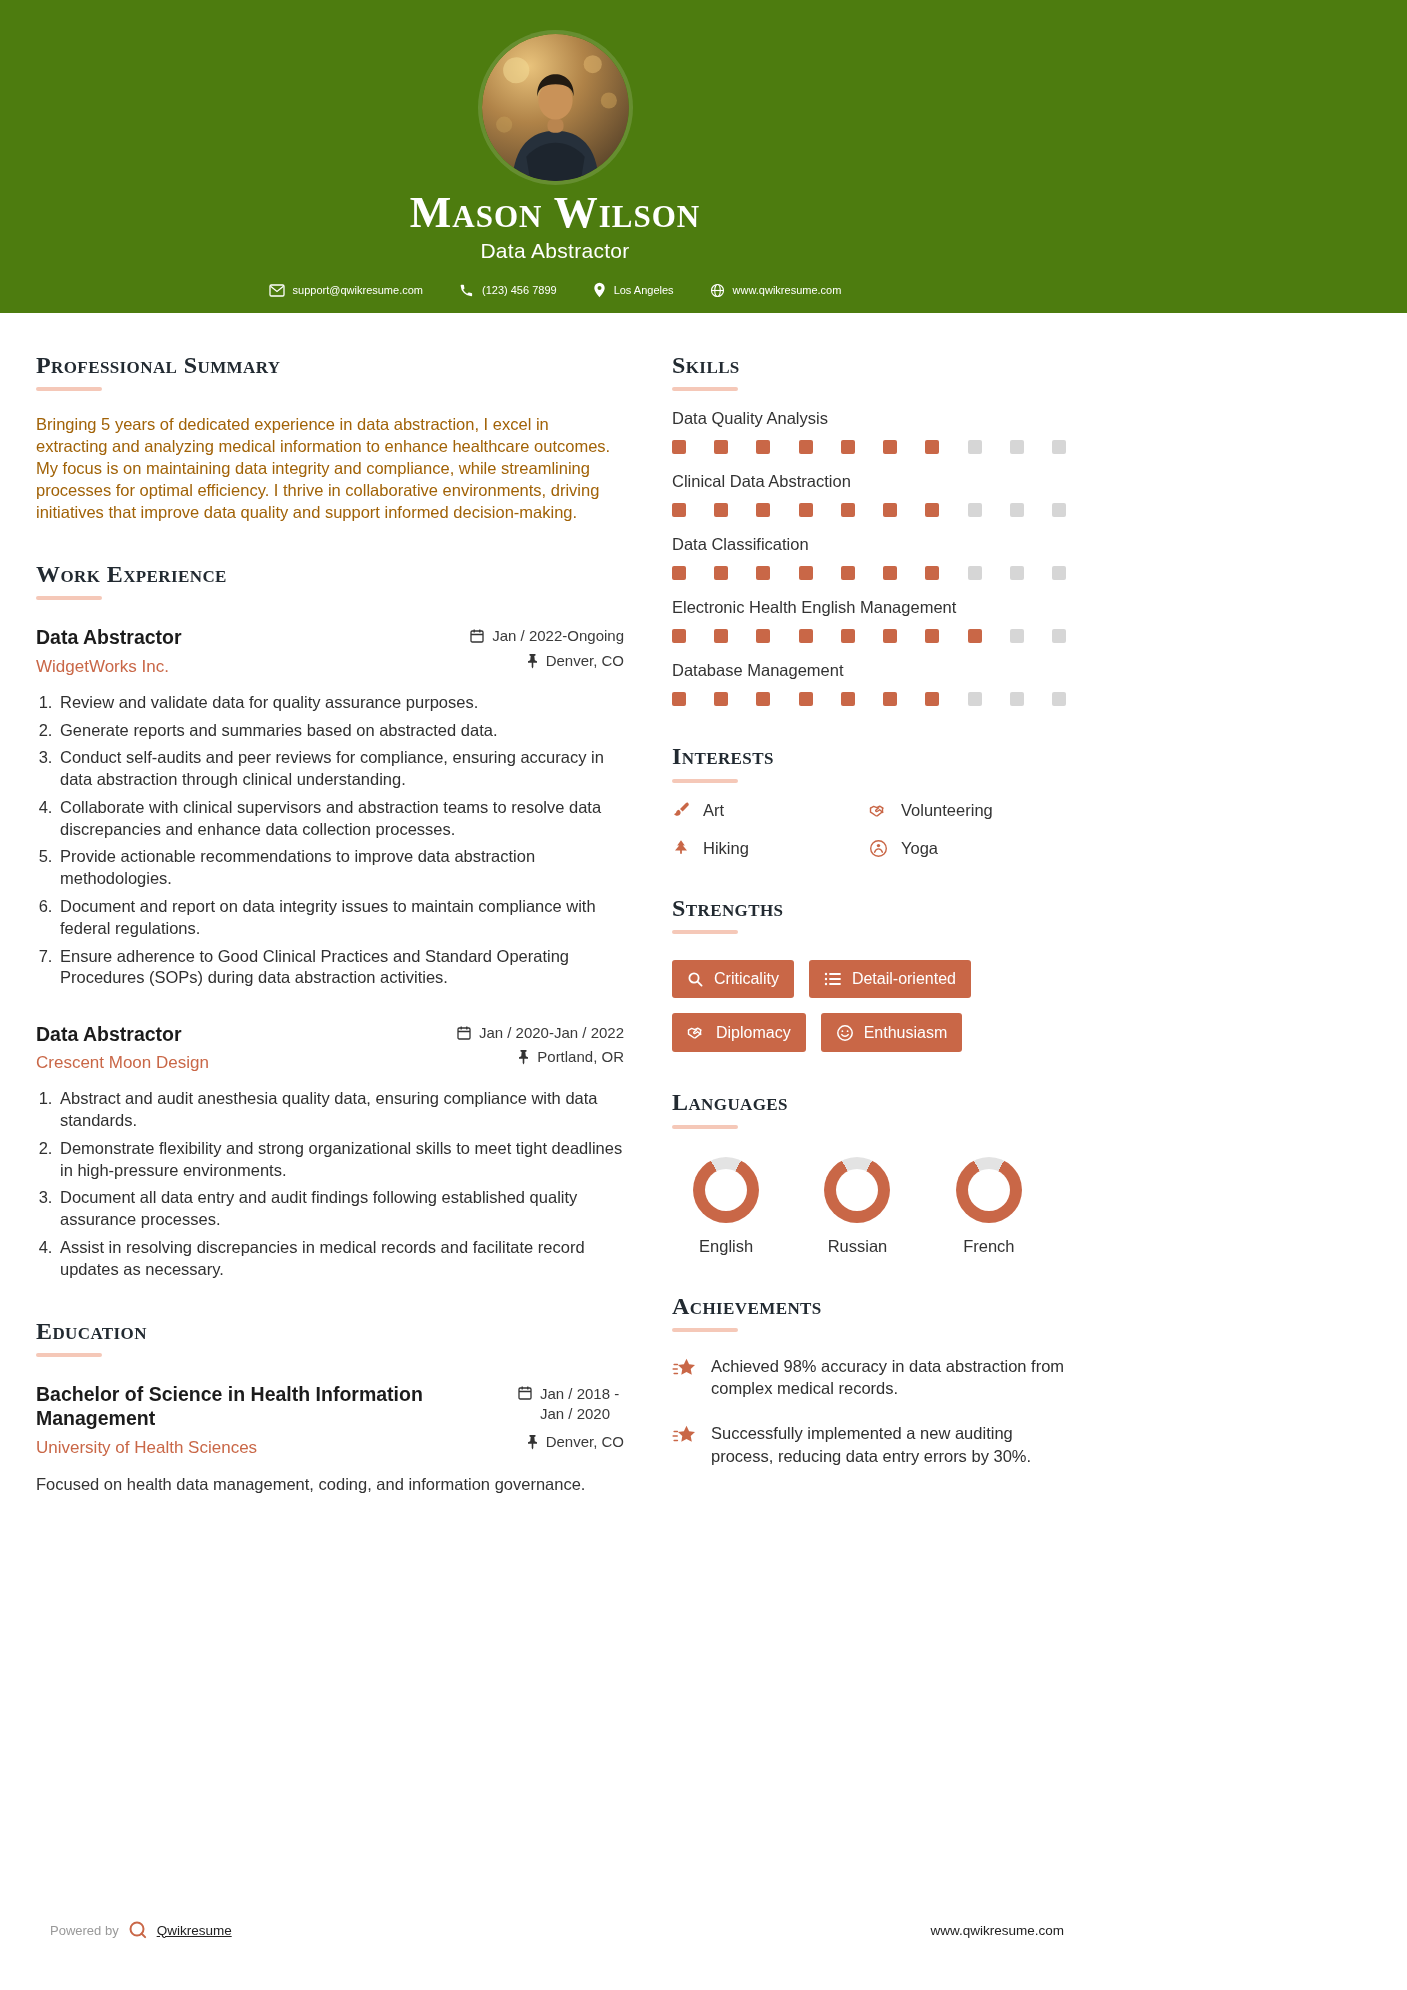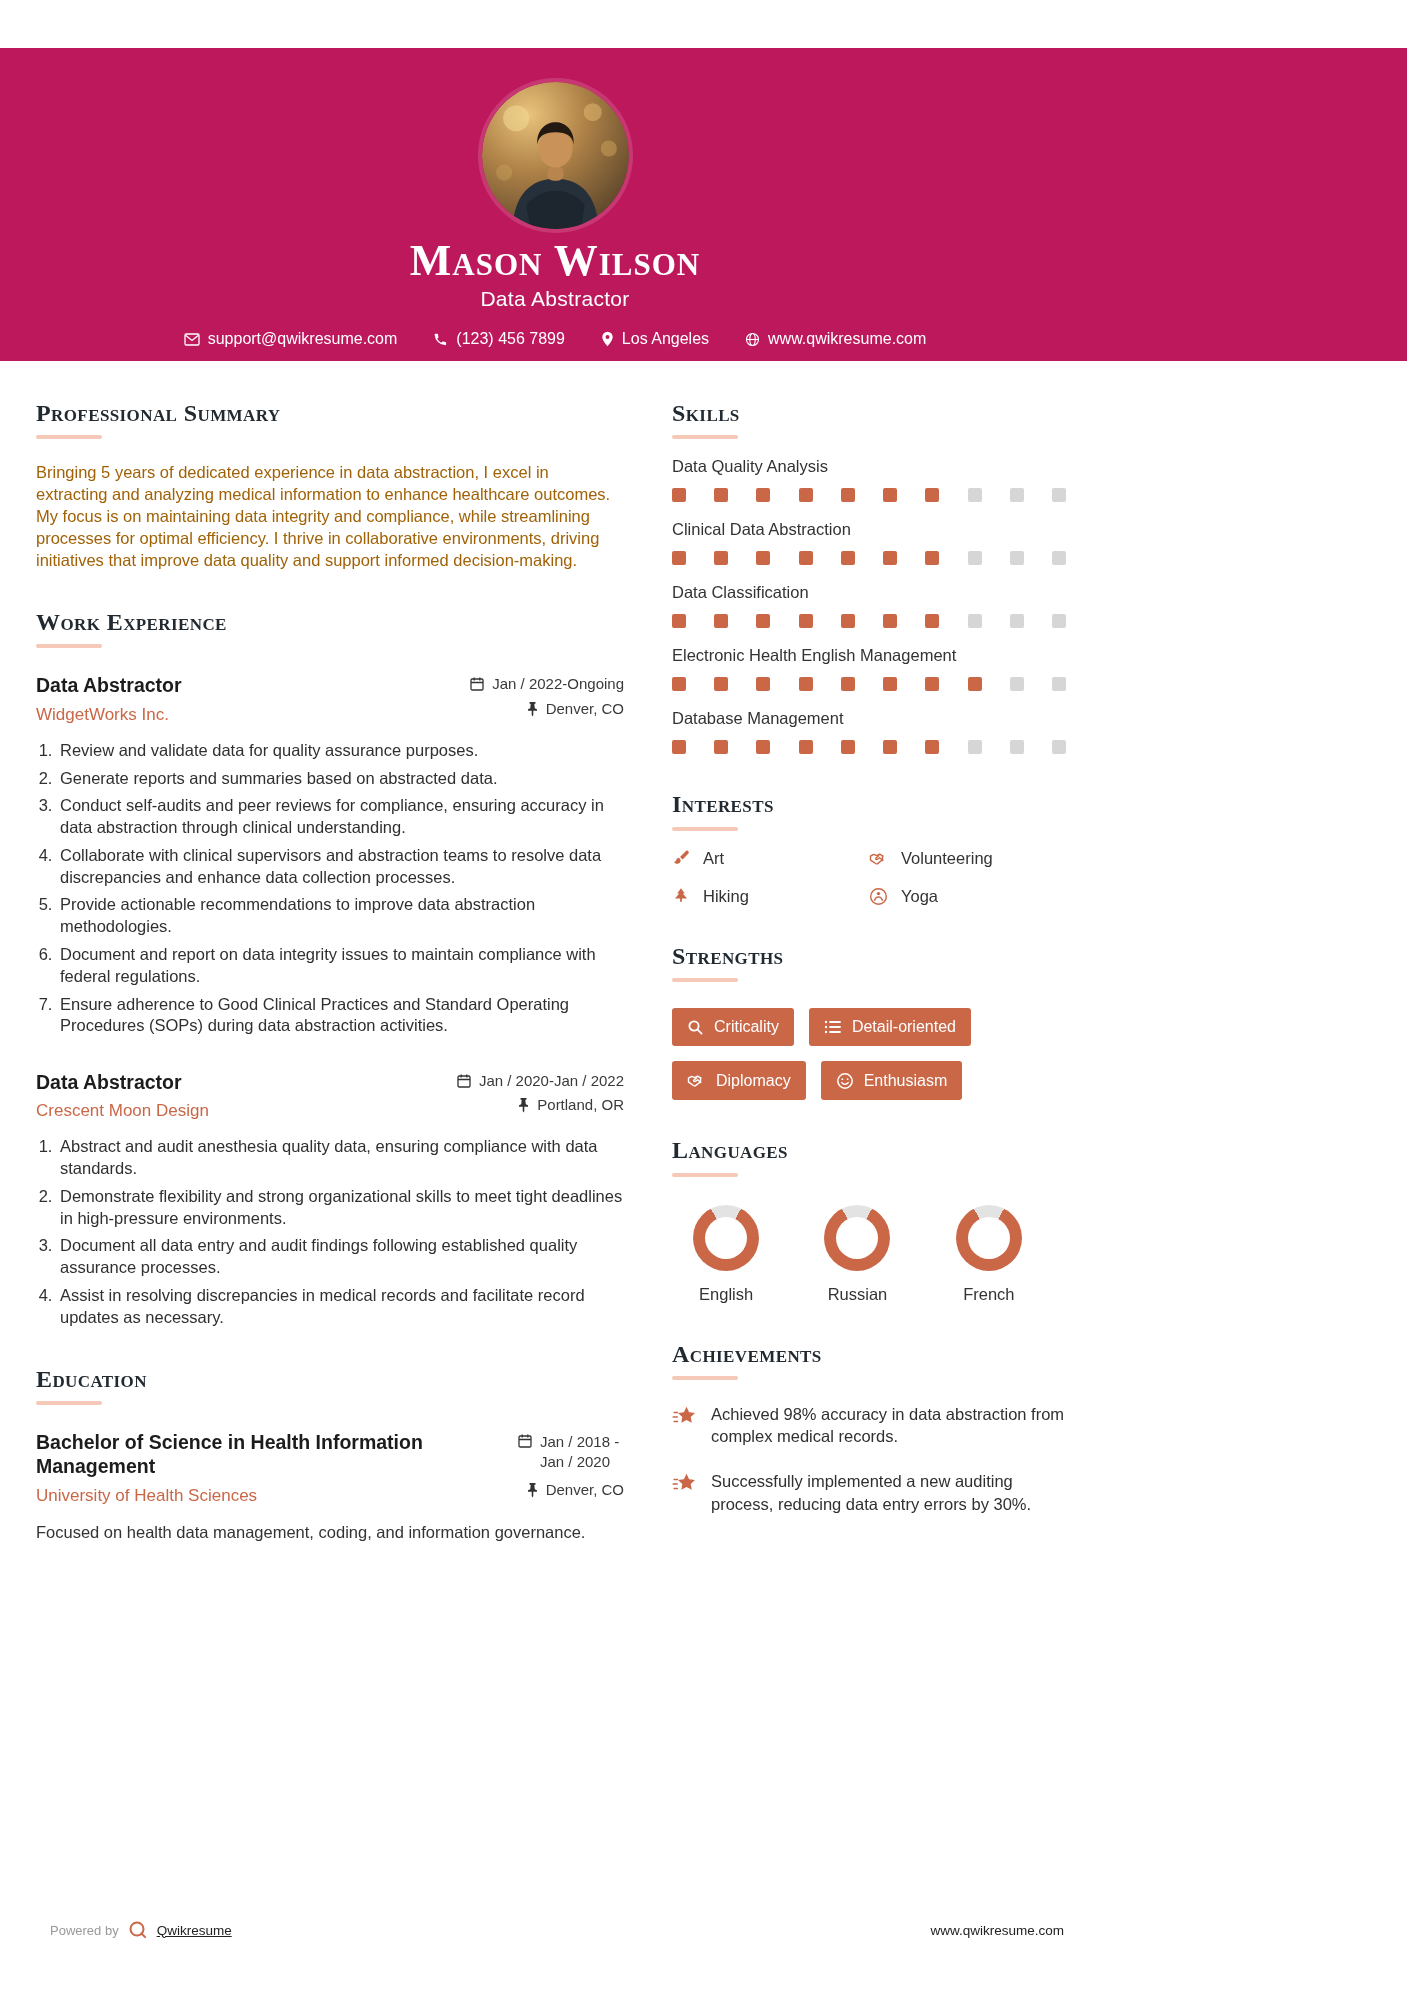--- a/index.html
+++ b/index.html
@@ -5,31 +5,31 @@
   * { margin:0; padding:0; box-sizing:border-box; }
   html,body { background:#fff; }
   body {
     width:1407px; height:1990px;
     font-family:"Liberation Sans","DejaVu Sans",sans-serif;
     color:#333;
   }
   .page { position:relative; width:1407px; height:1990px; overflow:hidden; background:#fff; }
 
   
-  .hero { width:100%; height:313px; background:#be185d;margin-top:48px; }
+  .hero { width:100%; height:313px; background:#4d7c0f; }
   .hero-inner { width:1110px; display:flex; flex-direction:column; align-items:center; padding-top:34px; }
   .avatar { width:147px; height:147px; border-radius:50%; overflow:hidden; flex:none;
             box-shadow:0 0 0 4px rgba(255,255,255,.14); }
   .name {
     font-family:"Liberation Serif","DejaVu Serif",serif;
     font-variant:small-caps; font-weight:700;
     font-size:44px; line-height:1.05; color:#fff; letter-spacing:1px; margin-top:9px;
   }
   .hero-title { color:#fff; font-size:21px; margin-top:3px; letter-spacing:.3px; }
-  .contacts { display:flex; align-items:center; gap:36px; margin-top:19px; color:#fff; font-size:16px; }
+  .contacts { display:flex; align-items:center; gap:36px; margin-top:19px; color:#fff; font-size:11px; }
   .contact { display:flex; align-items:center; gap:8px; }
   .contact svg { display:block; flex:none; }
 
   
   .content { display:flex; width:1110px; padding:39px 0 0 36px; }
   .col-left { width:588px; flex:none; }
   .col-right { width:394px; flex:none; margin-left:48px; }
   .section { margin-bottom:37px; }
 
   h2.sec {

